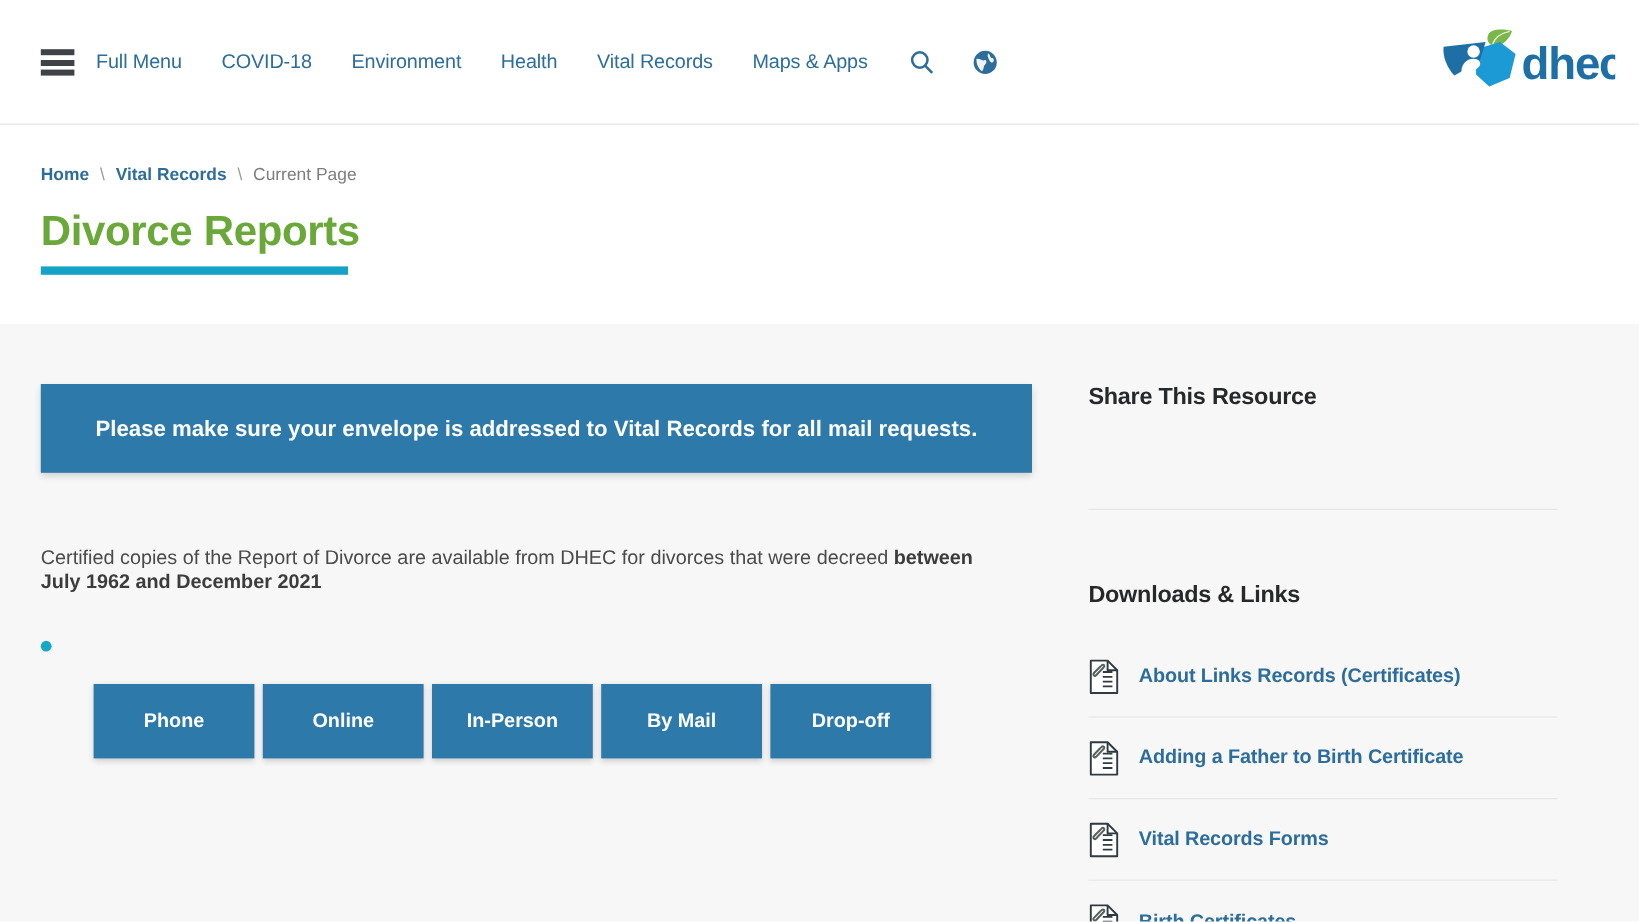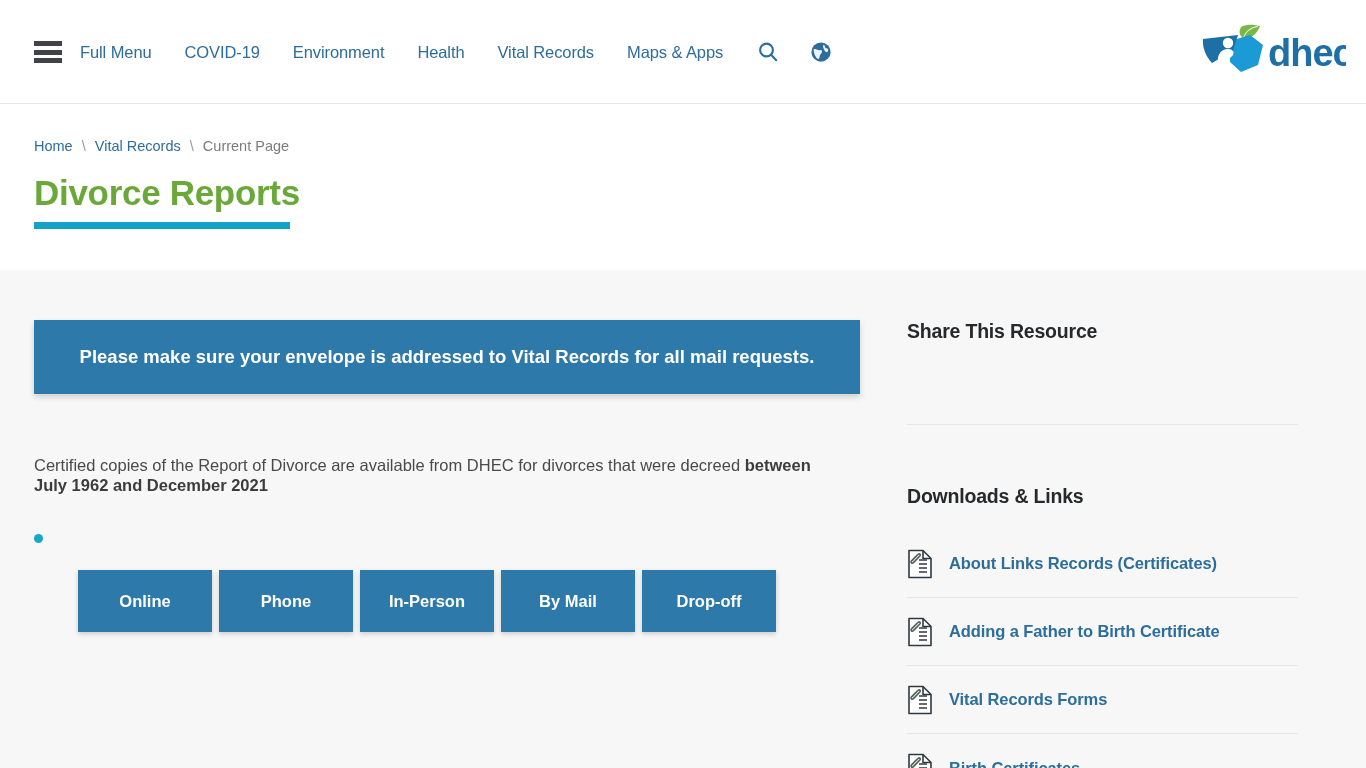--- a/index.html
+++ b/index.html
@@ -71,21 +71,21 @@
     padding: 34px 0 0 34px;
     height: 166px;
   }
   .breadcrumb {
     font-size: 14.5px;
     color: #7d7d7d;
     margin-bottom: 21px;
   }
   .breadcrumb a {
     color: #2d6d9c;
-    font-weight: normal;
+    font-weight: bold;
     text-decoration: none;
     cursor: pointer;
   }
   .breadcrumb .sep { color: #9b9b9b; margin: 0 5px; font-weight: normal; }
   .breadcrumb .current { color: #7d7d7d; }
   .page-title {
     color: #6aa939;
     font-size: 35px;
     font-weight: bold;
     letter-spacing: -0.3px;
@@ -209,21 +209,21 @@
   <div class="nav-wrap">
 
     <div class="hamburger">
       <span></span>
       <span></span>
       <span></span>
     </div>
 
     <nav class="nav-links">
       <a class="nav-link">Full Menu</a>
-      <a class="nav-link">COVID-19</a>
+      <a class="nav-link">COVID-18</a>
       <a class="nav-link">Environment</a>
       <a class="nav-link">Health</a>
       <a class="nav-link">Vital Records</a>
       <a class="nav-link">Maps &amp; Apps</a>
 
       <span class="nav-icon">
         <svg width="24" height="24" viewBox="0 0 24 24" fill="none">
           <circle cx="10.5" cy="10" r="6.4" stroke="#2d6d9c" stroke-width="2.1"></circle>
           <line x1="15.1" y1="14.8" x2="20.2" y2="20.2" stroke="#2d6d9c" stroke-width="2.1" stroke-linecap="round"></line>
         </svg>
@@ -277,22 +277,22 @@
 
     <p class="body-copy">
       <span>Certified copies of the Report of Divorce are available from DHEC for divorces that were decreed </span><b>between July 1962 and December 2021</b>
     </p>
 
     <h2 class="section-heading">
       <span class="bullet-dot"></span>
     </h2>
 
     <div class="btn-row">
+      <button class="action-btn">Phone</button>
       <button class="action-btn">Online</button>
-      <button class="action-btn">Phone</button>
       <button class="action-btn">In-Person</button>
       <button class="action-btn">By Mail</button>
       <button class="action-btn">Drop-off</button>
     </div>
   </main>
 
   <aside class="sidebar">
 
     <div class="share-block">
       <h3 class="side-heading">Share This Resource</h3>

